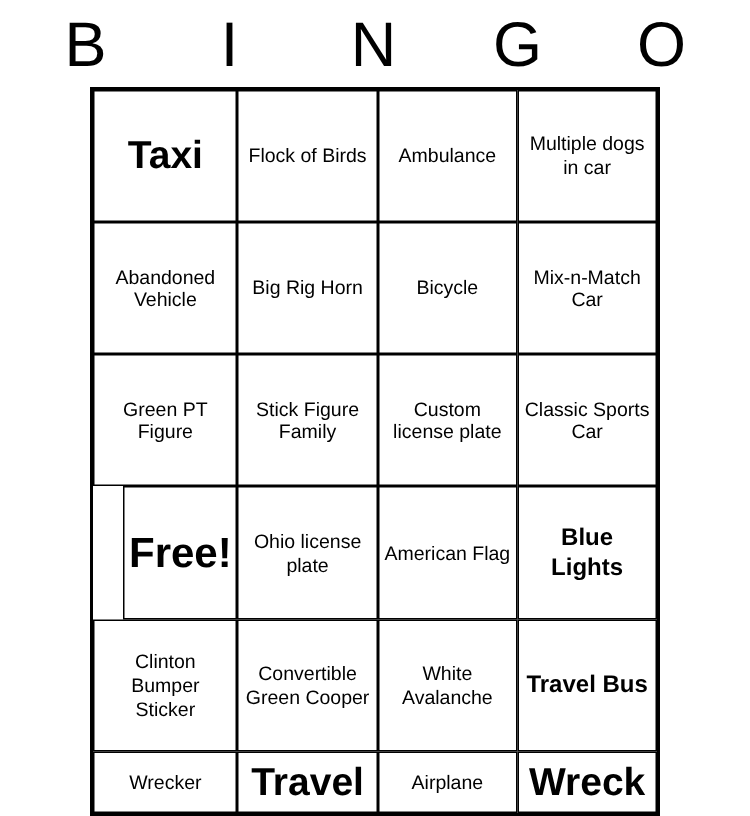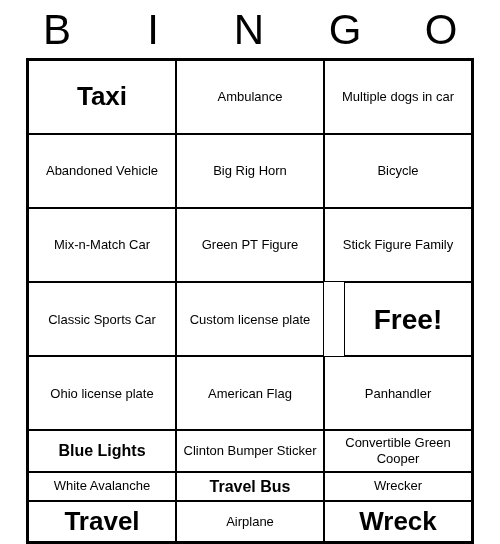--- a/index.html
+++ b/index.html
@@ -20,23 +20,23 @@
       font-size: 42px;
       font-weight: normal;
       letter-spacing: 2px;
     }
     .bingo-title span {
       width: 88px;
       text-align: center;
     }
     .bingo-grid {
       display: grid;
-      grid-template-columns: repeat(3, 1fr);
+      grid-template-columns: repeat(4, 1fr);
       grid-template-rows: repeat(5, 1fr);
-      width: 448px;
+      width: 380px;
       height: 490px;
       border: 2px solid #000;
     }
     .bingo-cell {
       border: 1px solid #000;
       display: flex;
       align-items: center;
       justify-content: center;
       text-align: center;
       padding: 4px 3px;
@@ -63,34 +63,34 @@
 <div class="bingo-title">
   <span>B</span>
   <span>I</span>
   <span>N</span>
   <span>G</span>
   <span>O</span>
 </div>
 
 <div class="bingo-grid" id="bingo-grid">
 <div class="bingo-cell large-text">Taxi</div>
+    <div class="bingo-cell">Flock of Birds</div>
     <div class="bingo-cell">Ambulance</div>
     <div class="bingo-cell">Multiple dogs in car</div>
     <div class="bingo-cell">Abandoned Vehicle</div>
     <div class="bingo-cell">Big Rig Horn</div>
     <div class="bingo-cell">Bicycle</div>
     <div class="bingo-cell">Mix-n-Match Car</div>
     <div class="bingo-cell">Green PT Figure</div>
     <div class="bingo-cell">Stick Figure Family</div>
+    <div class="bingo-cell">Custom license plate</div>
     <div class="bingo-cell">Classic Sports Car</div>
-    <div class="bingo-cell">Custom license plate</div>
     <div class="bingo-cell free">Free!</div>
     <div class="bingo-cell">Ohio license plate</div>
     <div class="bingo-cell">American Flag</div>
-    <div class="bingo-cell">Panhandler</div>
     <div class="bingo-cell medium-large">Blue Lights</div>
     <div class="bingo-cell">Clinton Bumper Sticker</div>
     <div class="bingo-cell">Convertible Green Cooper</div>
     <div class="bingo-cell">White Avalanche</div>
     <div class="bingo-cell medium-large">Travel Bus</div>
     <div class="bingo-cell">Wrecker</div>
     <div class="bingo-cell large-text">Travel</div>
     <div class="bingo-cell">Airplane</div>
     <div class="bingo-cell large-text">Wreck</div>
   </div>

